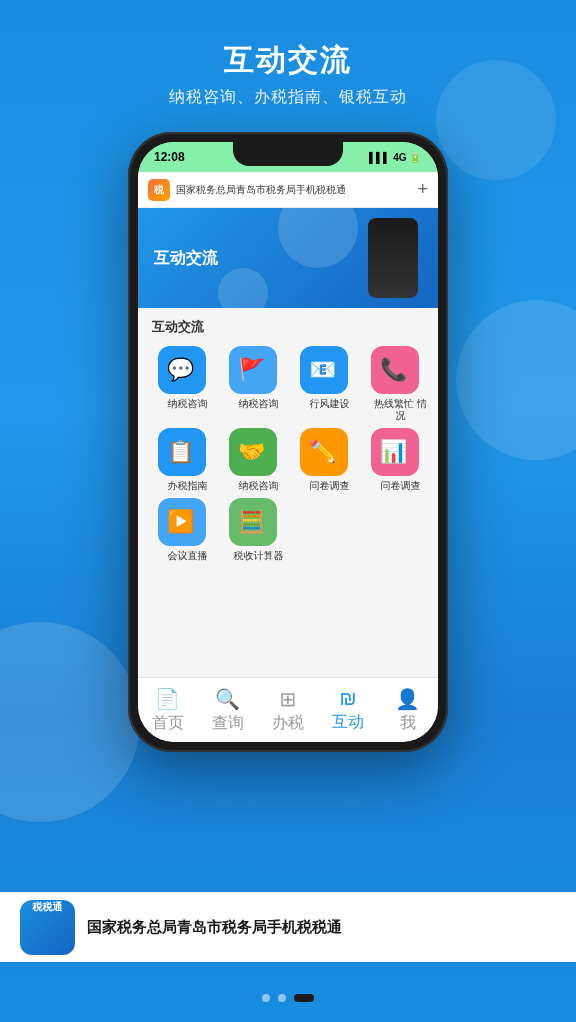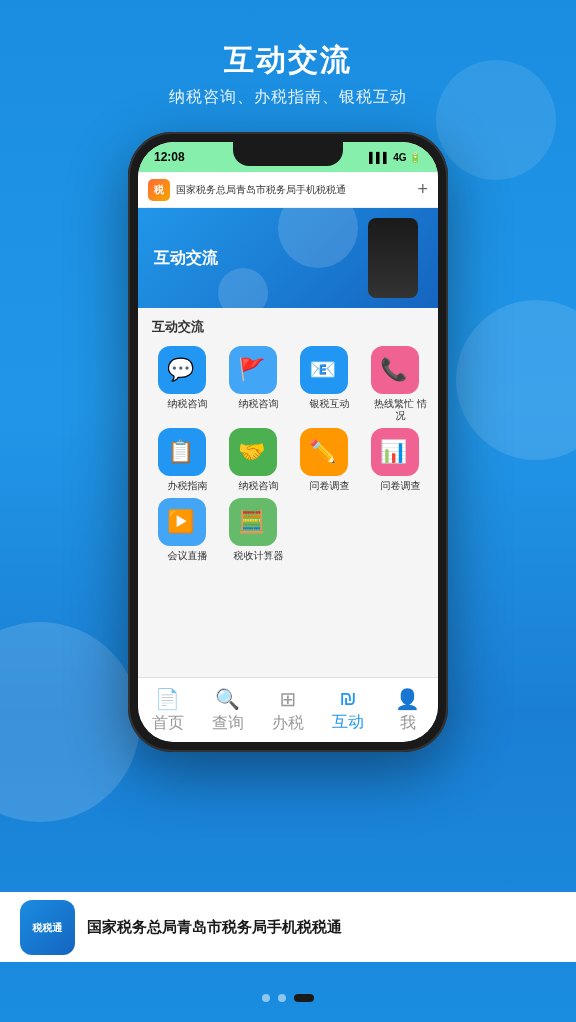--- a/index.html
+++ b/index.html
@@ -272,21 +272,21 @@
       align-items: center;
       padding: 0 20px;
       gap: 12px;
     }
     .bottom-logo {
       width: 55px;
       height: 55px;
       background: linear-gradient(135deg, #1a8de0, #1565c0);
       border-radius: 12px;
       display: flex;
-      align-items: center;
+      align-items: flex-start;
       justify-content: center;
       color: #fff;
       font-size: 10px;
       font-weight: 700;
       text-align: center;
       line-height: 1.3;
       flex-shrink: 0;
     }
     .bottom-banner-text {
       font-size: 15px;
@@ -363,21 +363,21 @@
       <div class="grid-item">
             <div class="grid-icon icon-blue">💬</div>
             <div class="grid-label">纳税咨询</div>
           </div>
           <div class="grid-item">
             <div class="grid-icon icon-blue2">🚩</div>
             <div class="grid-label">纳税咨询</div>
           </div>
           <div class="grid-item">
             <div class="grid-icon icon-blue">📧</div>
-            <div class="grid-label">银税互动</div>
+            <div class="grid-label">行风建设</div>
           </div>
           <div class="grid-item">
             <div class="grid-icon icon-red-light">📞</div>
             <div class="grid-label">热线繁忙
 情况</div>
           </div>
           <div class="grid-item">
             <div class="grid-icon icon-blue">📋</div>
             <div class="grid-label">办税指南</div>
           </div>

